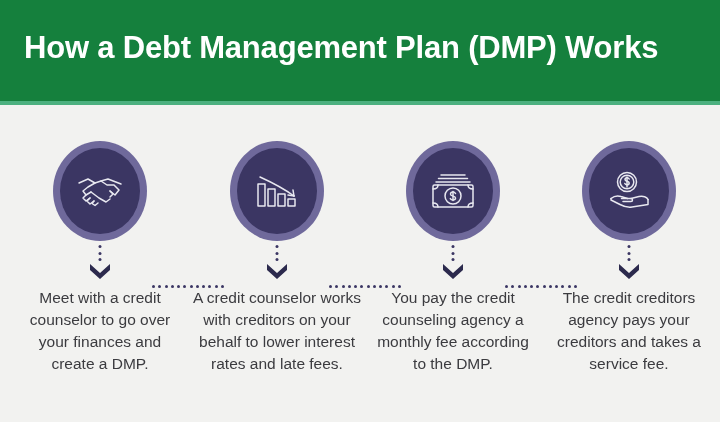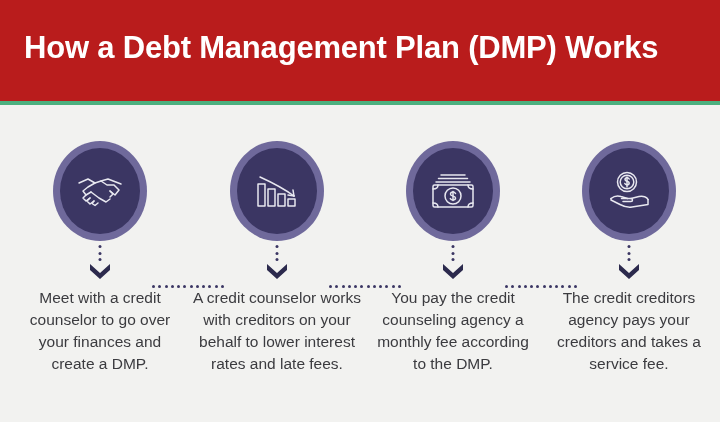--- a/index.html
+++ b/index.html
@@ -15,21 +15,21 @@
     position: relative;
   }
 
   
   .header {
     position: absolute;
     left: 0;
     top: 0;
     width: 720px;
     height: 105px;
-    background: #b91c1c;
+    background: #15803d;
     box-sizing: border-box;
   }
   .header-title {
     position: absolute;
     left: 24px;
     top: 30px;
     font-size: 31px;
     font-weight: bold;
     color: #ffffff;
     letter-spacing: -0.2px;

